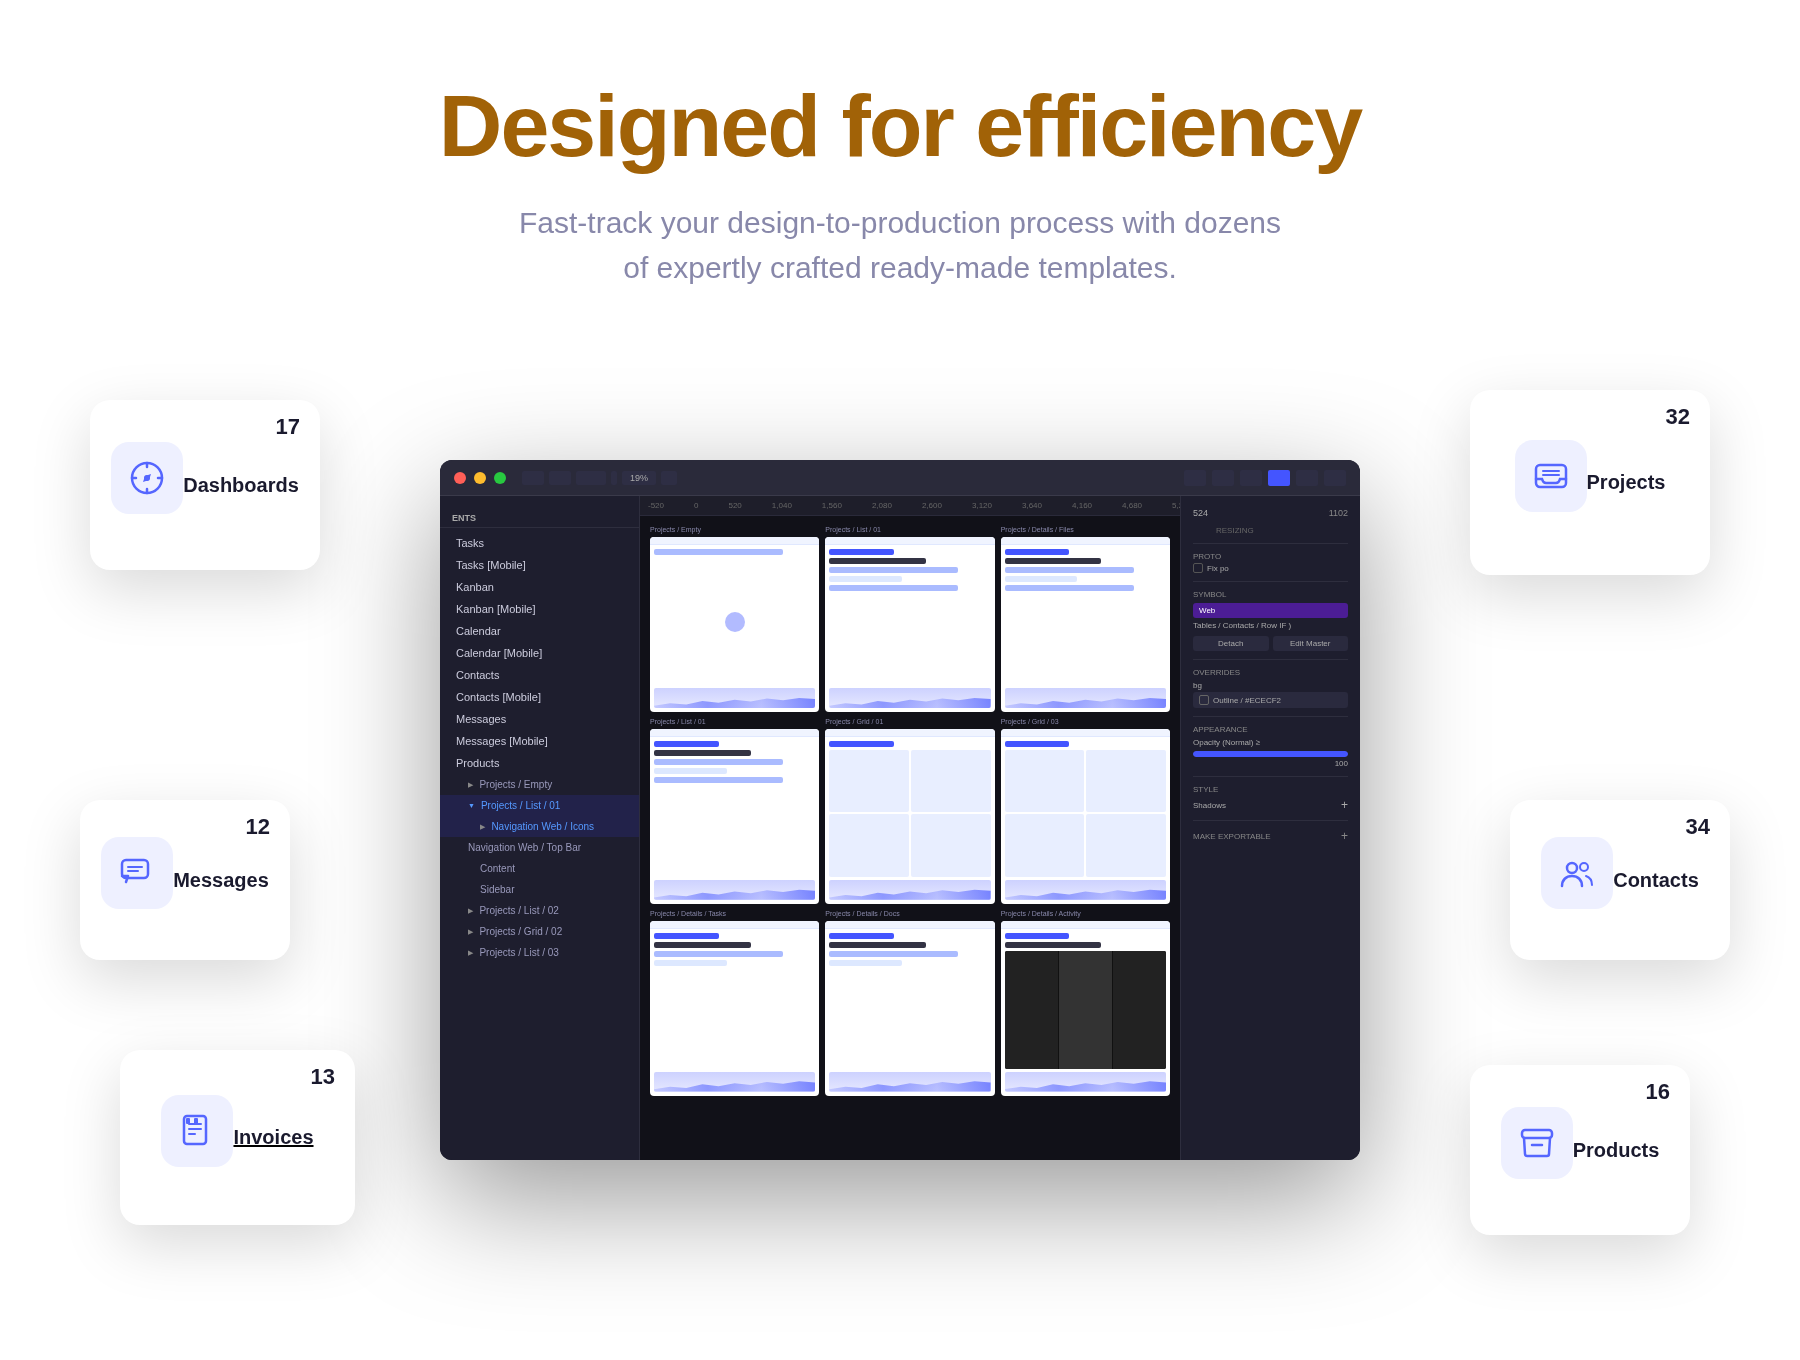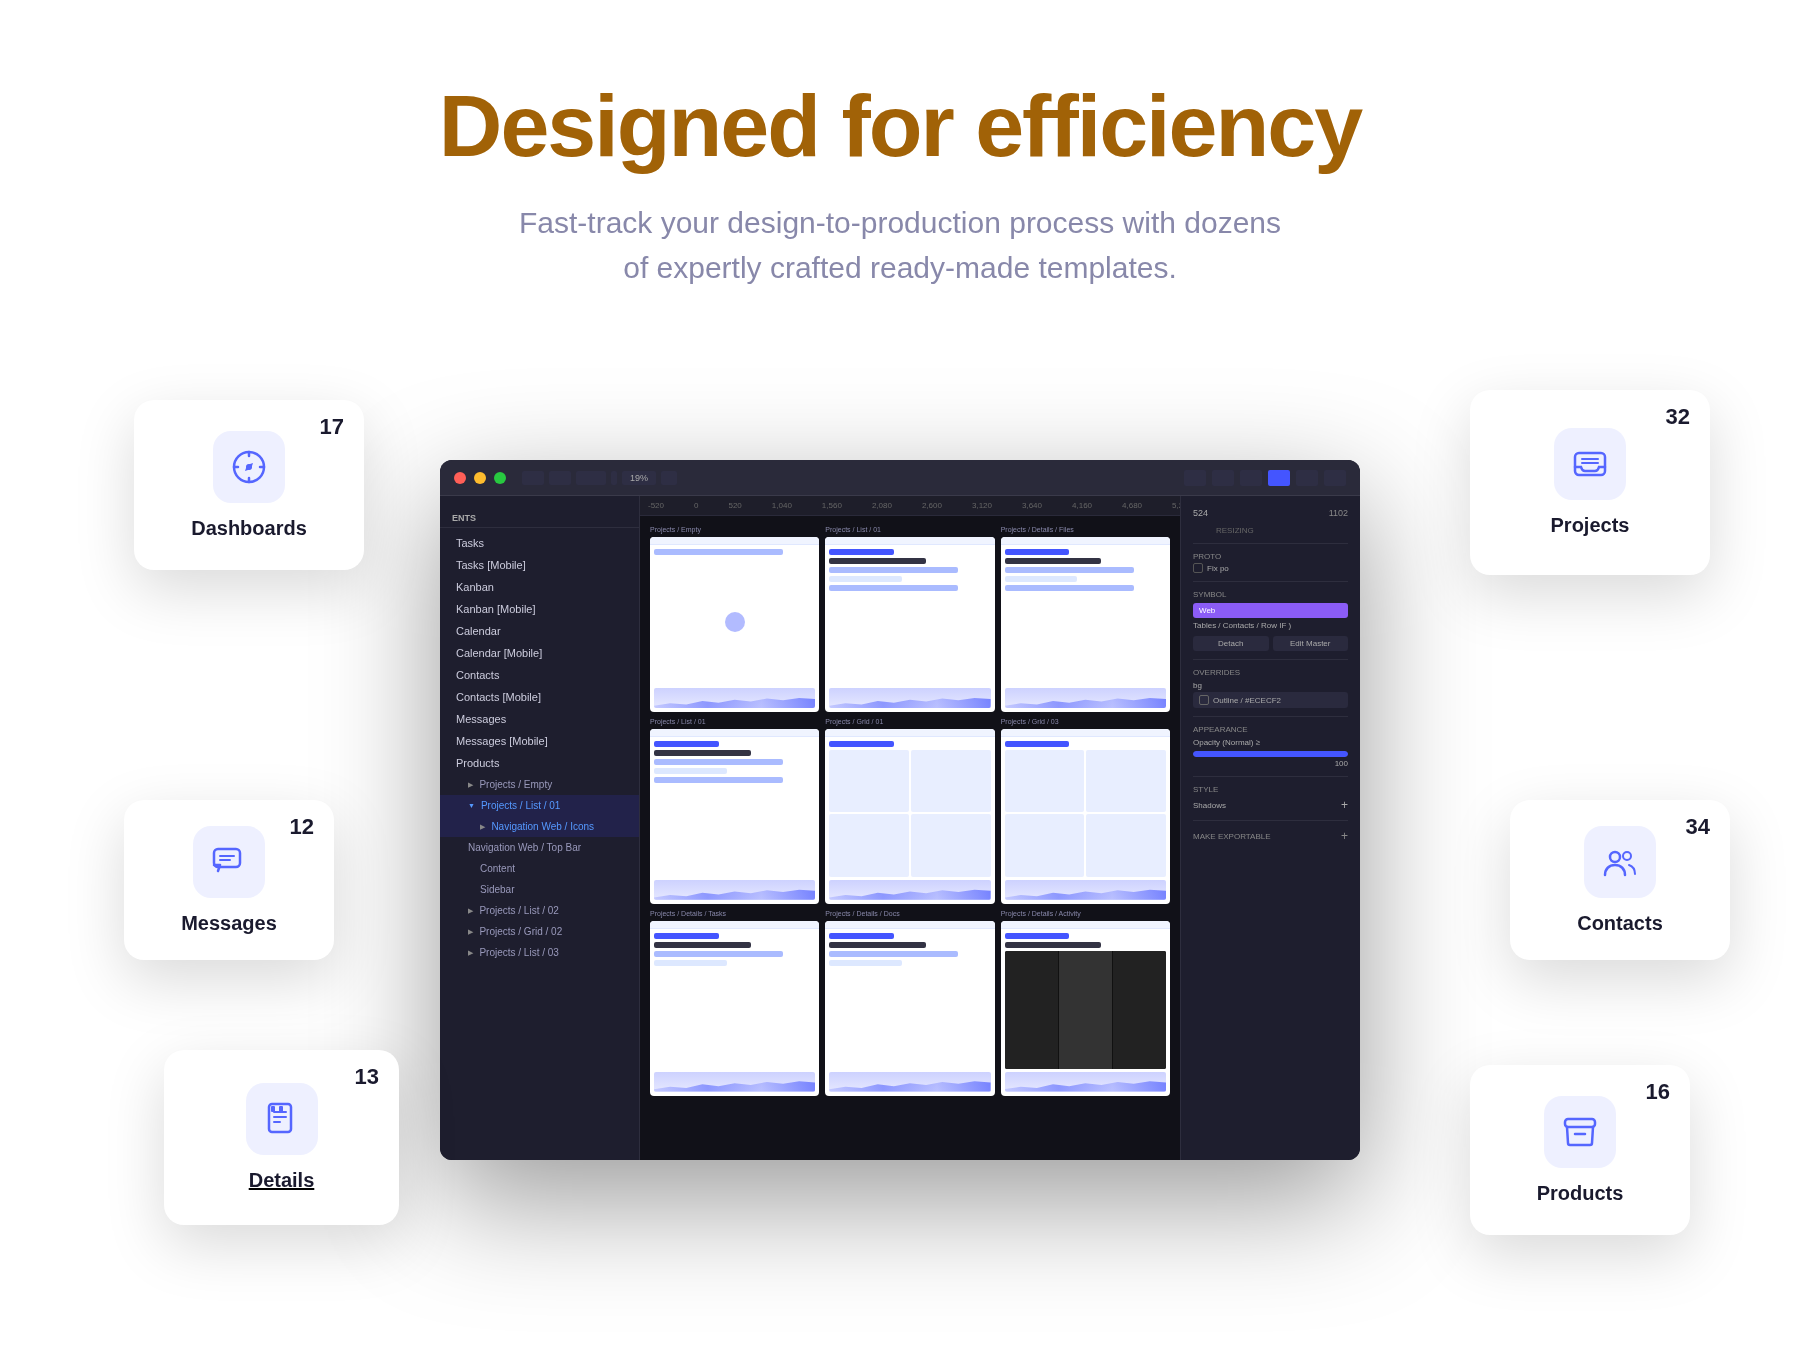--- a/index.html
+++ b/index.html
@@ -245,25 +245,23 @@
       border-radius: 3px;
     }
 
     
     .float-card {
       position: absolute;
       background: #ffffff;
       border-radius: 20px;
       box-shadow: 0 20px 60px rgba(0,0,0,0.15);
       display: flex;
-      flex-direction: column;
       align-items: center;
       justify-content: center;
       z-index: 10;
-      margin-left: 44px;
     }
 
     
     .card-dashboards {
       width: 230px;
       height: 170px;
       left: 40px;
       top: 30px;
     }
 
@@ -384,21 +382,21 @@
       <div class="card-icon-wrap">
         <svg viewBox="0 0 38 38" fill="none" xmlns="http://www.w3.org/2000/svg">
           <rect x="6" y="4" width="22" height="28" rx="3" stroke="#5566ff" stroke-width="2.5"></rect>
           <line x1="11" y1="12" x2="23" y2="12" stroke="#5566ff" stroke-width="2" stroke-linecap="round"></line>
           <line x1="11" y1="17" x2="23" y2="17" stroke="#5566ff" stroke-width="2" stroke-linecap="round"></line>
           <line x1="11" y1="22" x2="17" y2="22" stroke="#5566ff" stroke-width="2" stroke-linecap="round"></line>
           <rect x="8" y="6" width="4" height="6" rx="1" fill="#5566ff"></rect>
           <rect x="16" y="6" width="4" height="6" rx="1" fill="#5566ff"></rect>
         </svg>
       </div>
-      <span class="card-label">Details</span>
+      <span class="card-label">Invoices</span>
     </div>
 
     <div class="float-card card-projects">
       <span class="card-count">32</span>
       <div class="card-icon-wrap">
         <svg viewBox="0 0 38 38" fill="none" xmlns="http://www.w3.org/2000/svg">
           <rect x="4" y="8" width="30" height="22" rx="4" stroke="#5566ff" stroke-width="2.5"></rect>
           <path d="M4 22 L10 22 C10 22 11 26 14 26 L24 26 C27 26 28 22 28 22 L34 22" stroke="#5566ff" stroke-width="2.5" stroke-linecap="round"></path>
           <line x1="11" y1="14" x2="27" y2="14" stroke="#5566ff" stroke-width="2" stroke-linecap="round"></line>
           <line x1="11" y1="18" x2="27" y2="18" stroke="#5566ff" stroke-width="2" stroke-linecap="round"></line>
@@ -671,21 +669,21 @@
           <div style="font-size:8px;color:#888;margin-bottom:2px;">PROTO</div>
           <div style="font-size:8px;color:#aaa;display:flex;align-items:center;gap:4px;margin-bottom:8px;">
             <div style="width:10px;height:10px;border:1px solid #555;border-radius:2px;"></div>
             Fix po
           </div>
 
           <div class="panel-divider"></div>
 
           <div class="panel-label">SYMBOL</div>
 
-          <div style="background:#8b5cf6;border-radius:3px;padding:3px 6px;font-size:8px;color:#fff;margin-bottom:3px;">Web</div>
+          <div style="background:#4c1d95;border-radius:3px;padding:3px 6px;font-size:8px;color:#fff;margin-bottom:3px;">Web</div>
           <div style="font-size:8px;color:#aaa;margin-bottom:6px;">Tables / Contacts / Row IF )</div>
 
           <div style="display:flex;gap:4px;margin-bottom:8px;">
             <div style="background:#2a2a3e;border-radius:3px;padding:3px 8px;font-size:8px;color:#aaa;cursor:pointer;flex:1;text-align:center;">Detach</div>
             <div style="background:#2a2a3e;border-radius:3px;padding:3px 8px;font-size:8px;color:#aaa;cursor:pointer;flex:1;text-align:center;">Edit Master</div>
           </div>
 
           <div class="panel-divider"></div>
 
           <div class="panel-label">Overrides</div>

